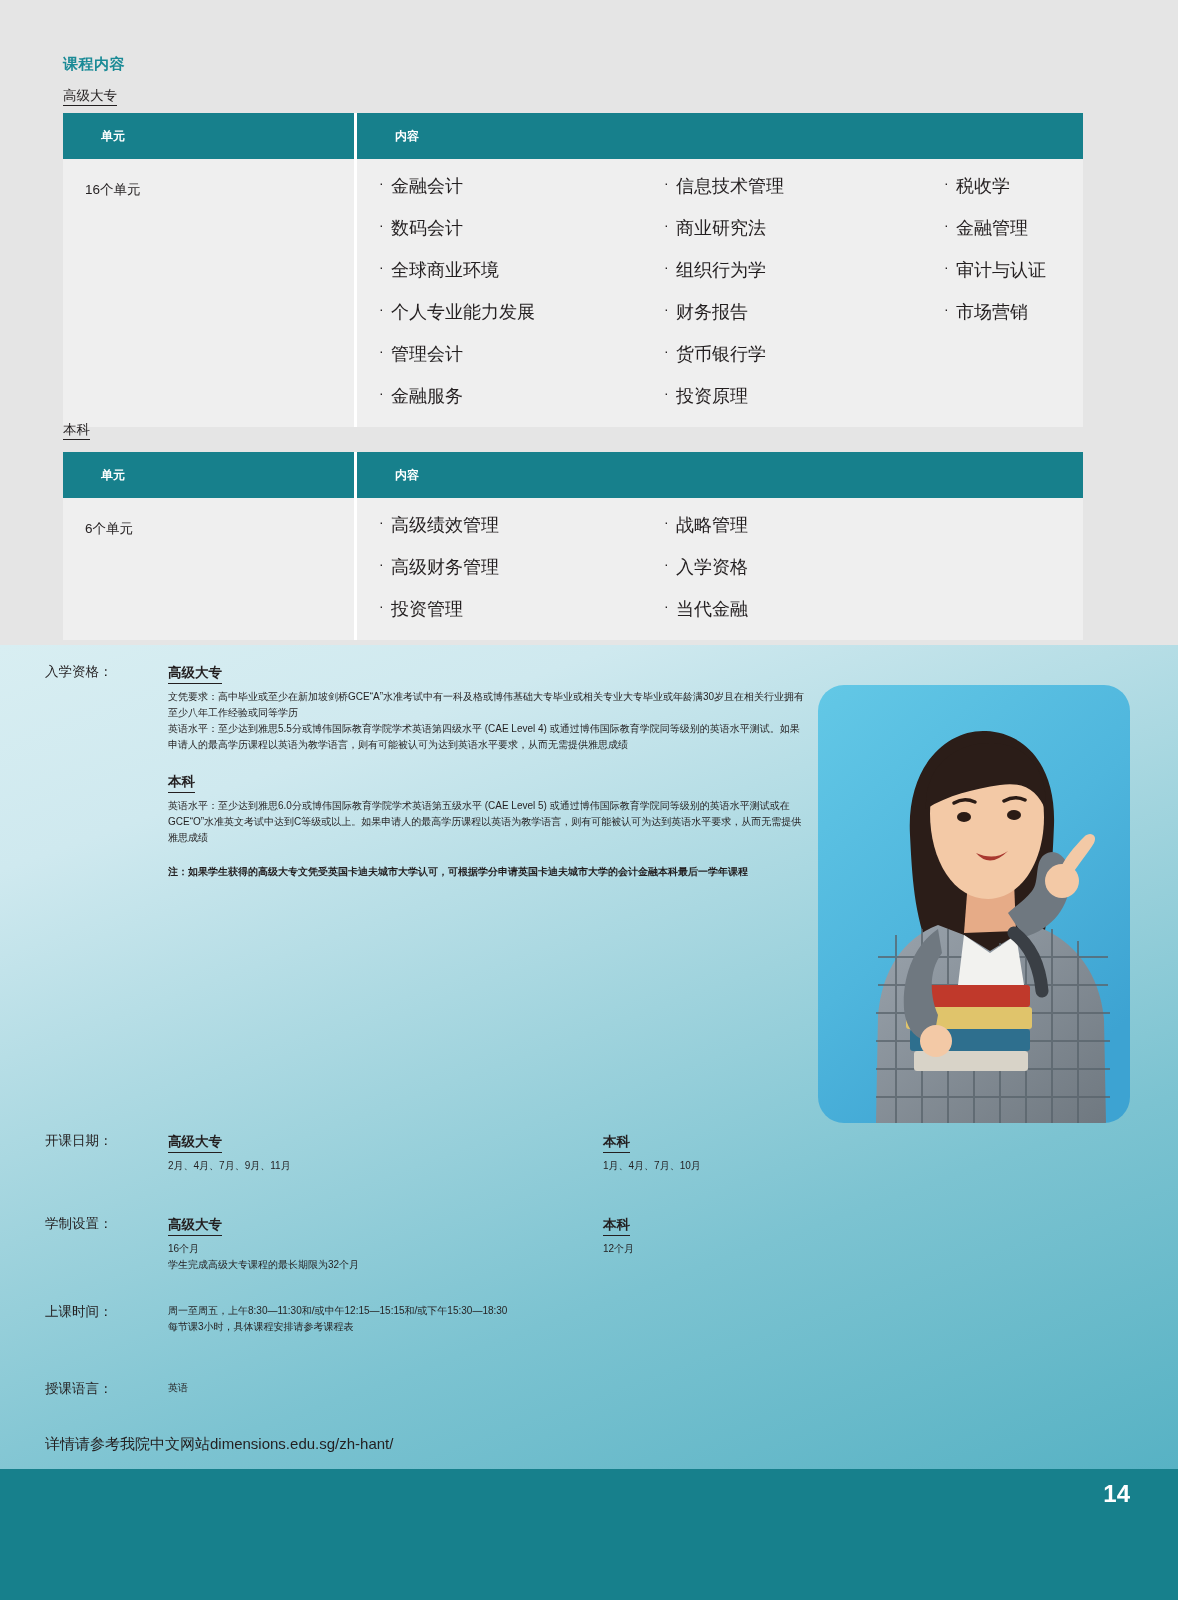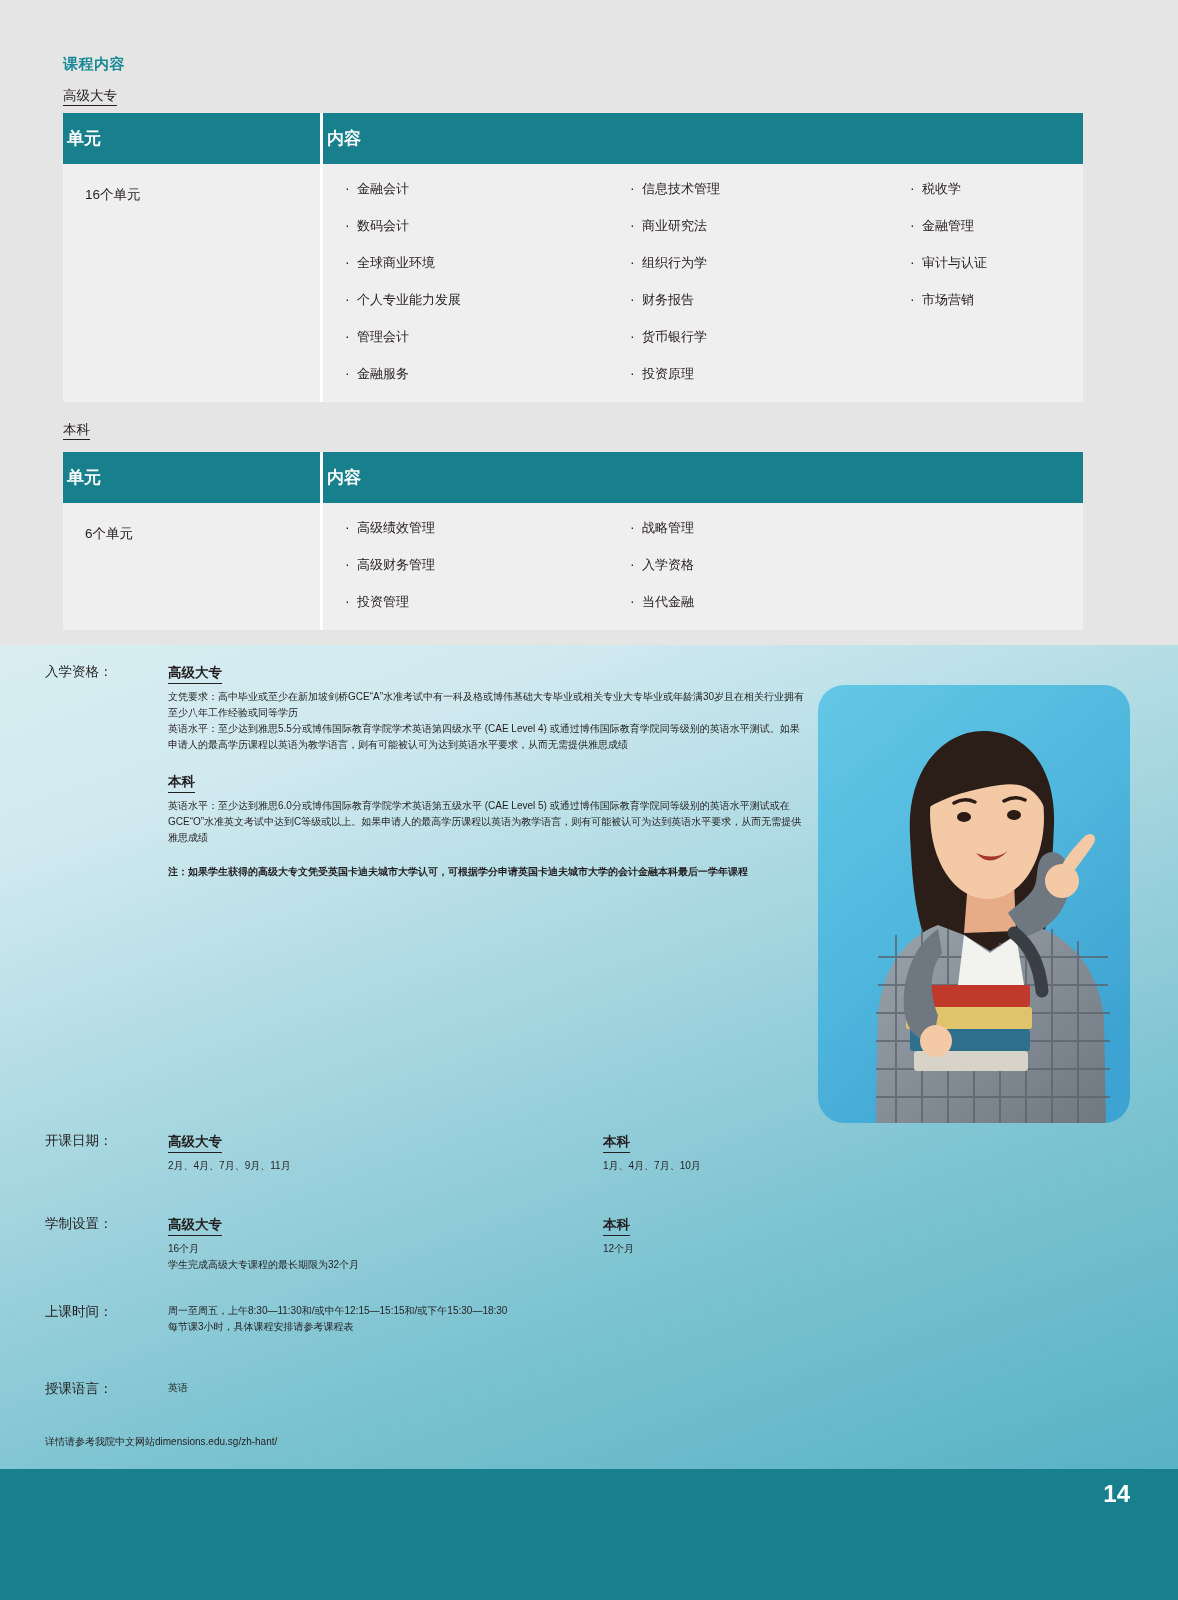--- a/index.html
+++ b/index.html
@@ -53,24 +53,24 @@
     width: 1020px;
     border-collapse: collapse;
     table-layout: fixed;
   }
   .tbl-1 { top: 113px; }
   .tbl-2 { top: 452px; }
 
   .tbl thead th {
     background: #17808c;
     color: #ffffff;
-    font-size: 17px;
+    font-size: 12px;
     font-weight: bold;
     text-align: left;
-    padding: 14px 0 14px 4px;
+    padding: 14px 0 14px 38px;
     height: 18px;
     vertical-align: middle;
   }
   .tbl thead th.col-unit { width: 253px; border-right: 3px solid #ffffff; }
 
   .tbl tbody td {
     background: #efefef;
     vertical-align: top;
     padding: 0;
   }
@@ -90,21 +90,21 @@
     flex-direction: row;
   }
   .col {
     flex: 0 0 auto;
   }
   .col-a { width: 285px; }
   .col-b { width: 280px; }
   .col-c { width: 200px; }
 
   .item {
-    font-size: 13px;
+    font-size: 18px;
     color: #231f20;
     line-height: 1;
     padding: 0 0 0 12px;
     position: relative;
     margin-bottom: 24px;
     white-space: nowrap;
   }
   .item:before {
     content: "·";
     position: absolute;
@@ -192,21 +192,21 @@
   #row-intake { top: 487px; }
   #row-duration { top: 570px; }
   #row-time { top: 658px; }
   #row-lang { top: 735px; }
   #row-note { top: 790px; }
 
   .footnote {
     position: absolute;
     left: 45px;
     top: 0;
-    font-size: 10px;
+    font-size: 15px;
     color: #231f20;
   }
 
   
   .bottom-bar {
     position: absolute;
     left: 0;
     top: 1469px;
     width: 1178px;
     height: 131px;

